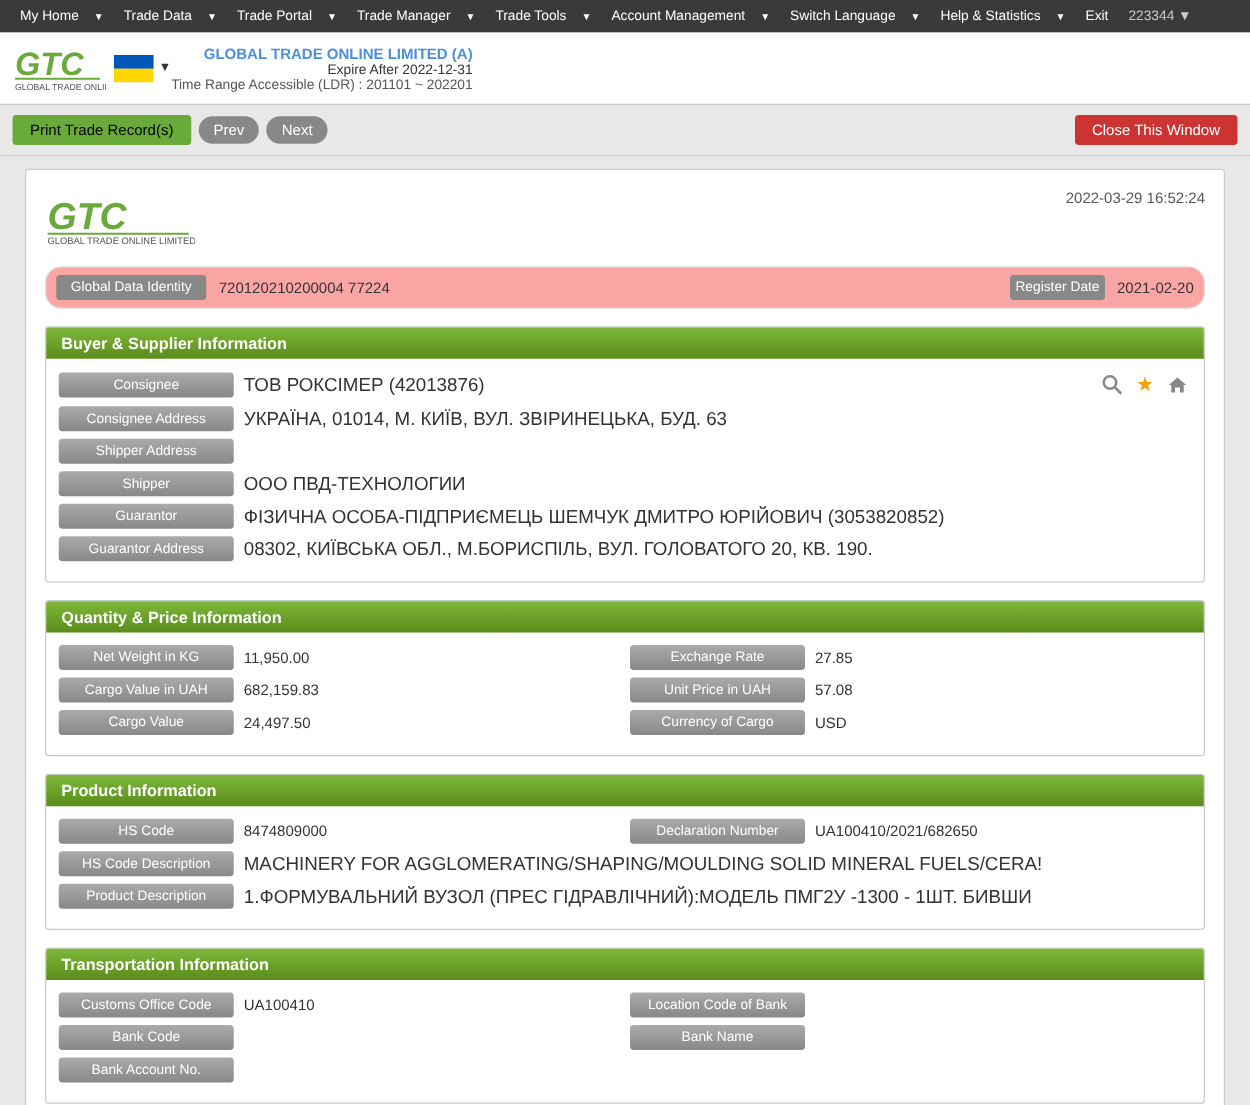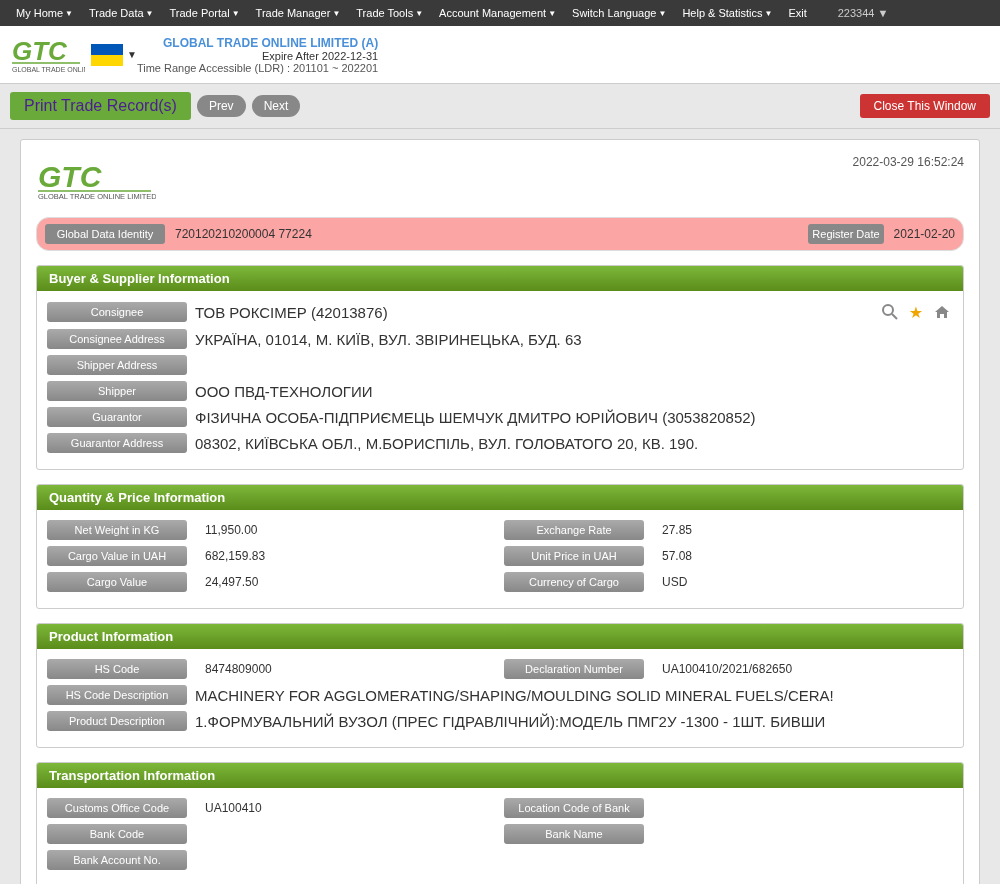--- a/index.html
+++ b/index.html
@@ -1,38 +1,38 @@
 <!DOCTYPE html>
 <html><head>
   <meta charset="utf-8">
   <style>
     * { margin: 0; padding: 0; box-sizing: border-box; }
     body { font-family: Arial, sans-serif; font-size: 12px; background: #d0d0d0; color: #333; width: 1000px; }
 
     
     .top-nav { background: #3a3a3a; color: #fff; display: flex; align-items: center; padding: 0 8px; height: 26px; font-size: 11px; }
-    .top-nav .nav-item { padding: 0 8px; cursor: pointer; display: flex; align-items: center; gap: 2px; }
-    .top-nav .user-id { margin-left: 23px; color: #ccc; }
+    .top-nav .nav-item { padding: 0 8px; cursor: pointer; display: flex; align-items: center; gap: 12px; }
+    .top-nav .user-id { margin-left: 8px; color: #ccc; }
     .chevron { font-size: 8px; }
 
     
     .header-bar { background: #fff; display: flex; align-items: center; padding: 6px 10px; border-bottom: 1px solid #ccc; }
     .logo-area { display: flex; align-items: center; gap: 6px; }
     .flag-area { display: flex; align-items: center; gap: 4px; }
     .site-title { flex: 1; text-align: center; }
     .site-title .main-title { font-size: 15px; font-weight: bold; color: #333; }
     .site-title .sub-title { font-size: 11px; color: #555; }
     .account-info { text-align: right; font-size: 11px; }
     .account-info .company { color: #4a90d9; font-weight: bold; font-size: 12px; }
     .account-info .expire { color: #333; }
     .account-info .range { color: #555; }
 
     
     .toolbar { background: #e8e8e8; padding: 8px 10px; display: flex; align-items: center; gap: 6px; border-bottom: 1px solid #ccc; }
-    .btn-print { background: #6aaa3a; color: #4c1d95; border: none; padding: 5px 14px; border-radius: 3px; cursor: pointer; font-size: 16px; }
+    .btn-print { background: #6aaa3a; color: #000000; border: none; padding: 5px 14px; border-radius: 3px; cursor: pointer; font-size: 12px; }
     .btn-nav { background: #888; color: #fff; border: none; padding: 4px 12px; border-radius: 11px; cursor: pointer; font-size: 12px; }
     .btn-close { background: #cc3333; color: #fff; border: none; padding: 5px 14px; border-radius: 3px; cursor: pointer; font-size: 12px; margin-left: auto; }
 
     
     .main-content { background: #e8e8e8; padding: 10px 20px; }
 
     .record-card { background: #fff; border: 1px solid #ccc; border-radius: 3px; padding: 15px; }
 
     
     .card-header { display: flex; justify-content: space-between; align-items: flex-start; margin-bottom: 12px; }
@@ -51,21 +51,21 @@
     .section-header { background: linear-gradient(to bottom, #7db83a, #5a8c1a); color: #fff; padding: 5px 12px; font-size: 13px; font-weight: bold; border-radius: 2px 2px 0 0; }
     .section-body { padding: 10px; }
 
     
     .field-row { display: flex; align-items: center; margin-bottom: 6px; gap: 8px; }
     .field-label { background: linear-gradient(to bottom, #aaa, #888); color: #fff; padding: 4px 8px; border-radius: 3px; font-size: 11px; min-width: 140px; text-align: center; flex-shrink: 0; }
     .field-value { font-size: 15px; flex: 1; color: #333; }
 
     
     .field-row-2col { display: flex; align-items: center; gap: 8px; margin-bottom: 6px; }
-    .field-col { display: flex; align-items: center; gap: 18px; flex: 1; }
+    .field-col { display: flex; align-items: center; gap: 8px; flex: 1; }
     .field-label-sm { background: linear-gradient(to bottom, #aaa, #888); color: #fff; padding: 4px 8px; border-radius: 3px; font-size: 11px; min-width: 140px; text-align: center; flex-shrink: 0; }
     .field-value-sm { font-size: 12px; color: #333; }
 
     
     .consignee-icons { display: flex; gap: 4px; margin-left: auto; }
     .icon-btn { width: 22px; height: 22px; display: flex; align-items: center; justify-content: center; cursor: pointer; }
 
     
     .gtc-logo { display: flex; align-items: center; }
   </style>

